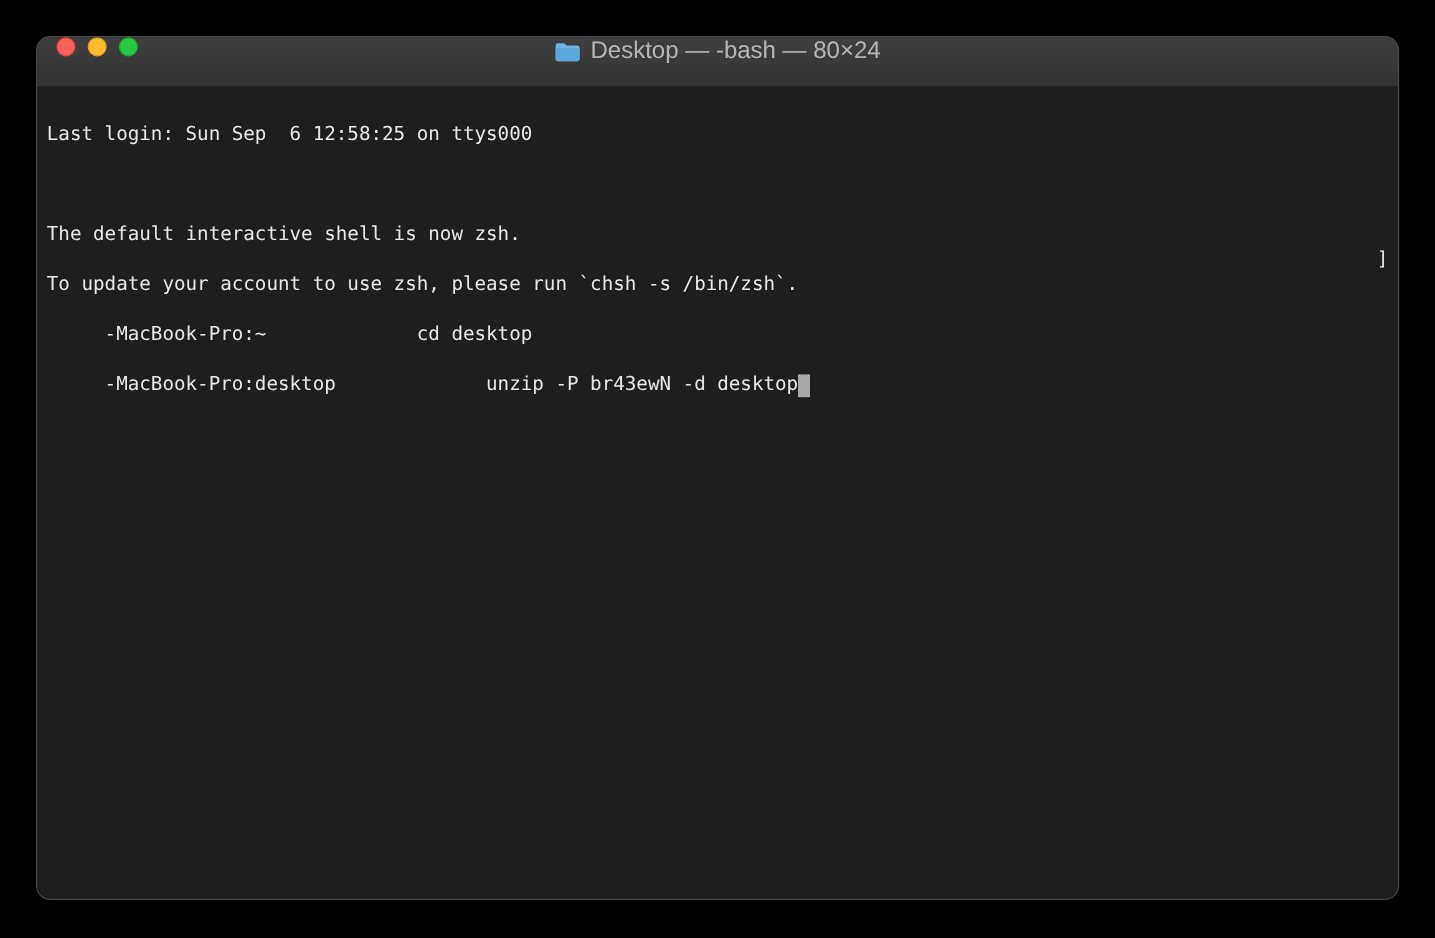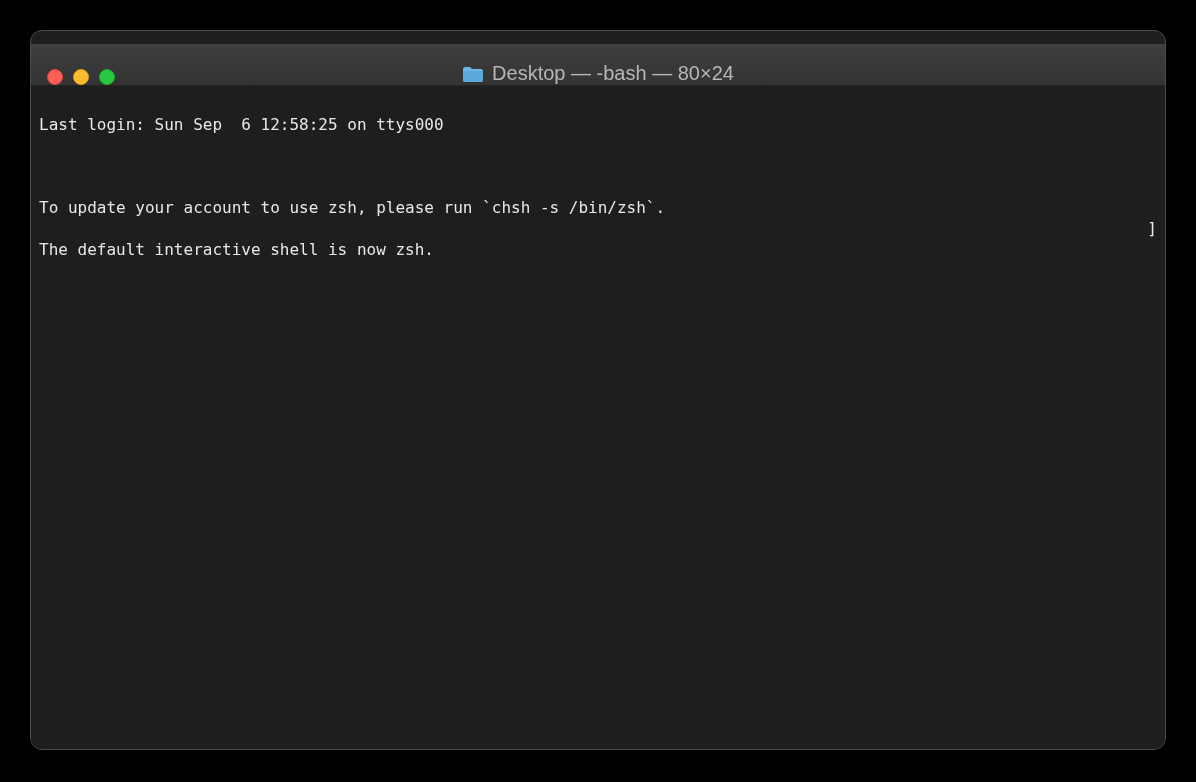--- a/index.html
+++ b/index.html
@@ -22,24 +22,23 @@
       overflow: hidden;
       box-shadow: 0 20px 60px rgba(0,0,0,0.6);
       display: flex;
       flex-direction: column;
     }
     .titlebar {
       height: 42px;
       background: linear-gradient(to bottom, #3f3f3f, #333333);
       border-bottom: 1px solid #222;
       display: flex;
-      align-items: flex-end;
+      align-items: flex-start;
       position: relative;
       flex-shrink: 0;
-      margin-top: 13px;
     }
     .traffic-lights {
       display: flex;
       gap: 10px;
       padding-left: 16px;
       position: absolute;
       left: 0;
     }
     .tl {
       width: 16px;
@@ -118,17 +117,19 @@
           <path d="M1 6 L21 6 L21 15 Q21 17 19 17 L3 17 Q1 17 1 15 Z" fill="#5da8dd"></path>
         </svg>
       </span>
       <span>Desktop — -bash — 80×24</span>
     </div>
   </div>
 
   <div class="terminal-body">
 <div class="term-line"><span>Last login: Sun Sep  6 12:58:25 on ttys000</span></div>
 <div class="term-line"><span></span></div>
+<div class="term-line"><span>The default interactive shell is now zsh.</span></div>
 <div class="term-line"><span>To update your account to use zsh, please run `chsh -s /bin/zsh`.</span></div>
-<div class="term-line"><span>The default interactive shell is now zsh.</span></div>
+<div class="term-line"><span>     -MacBook-Pro:~ </span><span>            cd desktop</span></div>
+<div class="term-line"><span>     -MacBook-Pro:desktop </span><span>            unzip -P br43ewN -d desktop</span><span class="cursor"></span></div>
 <span class="right-bracket">]</span>
   </div>
 </div>
 
 </body></html>

